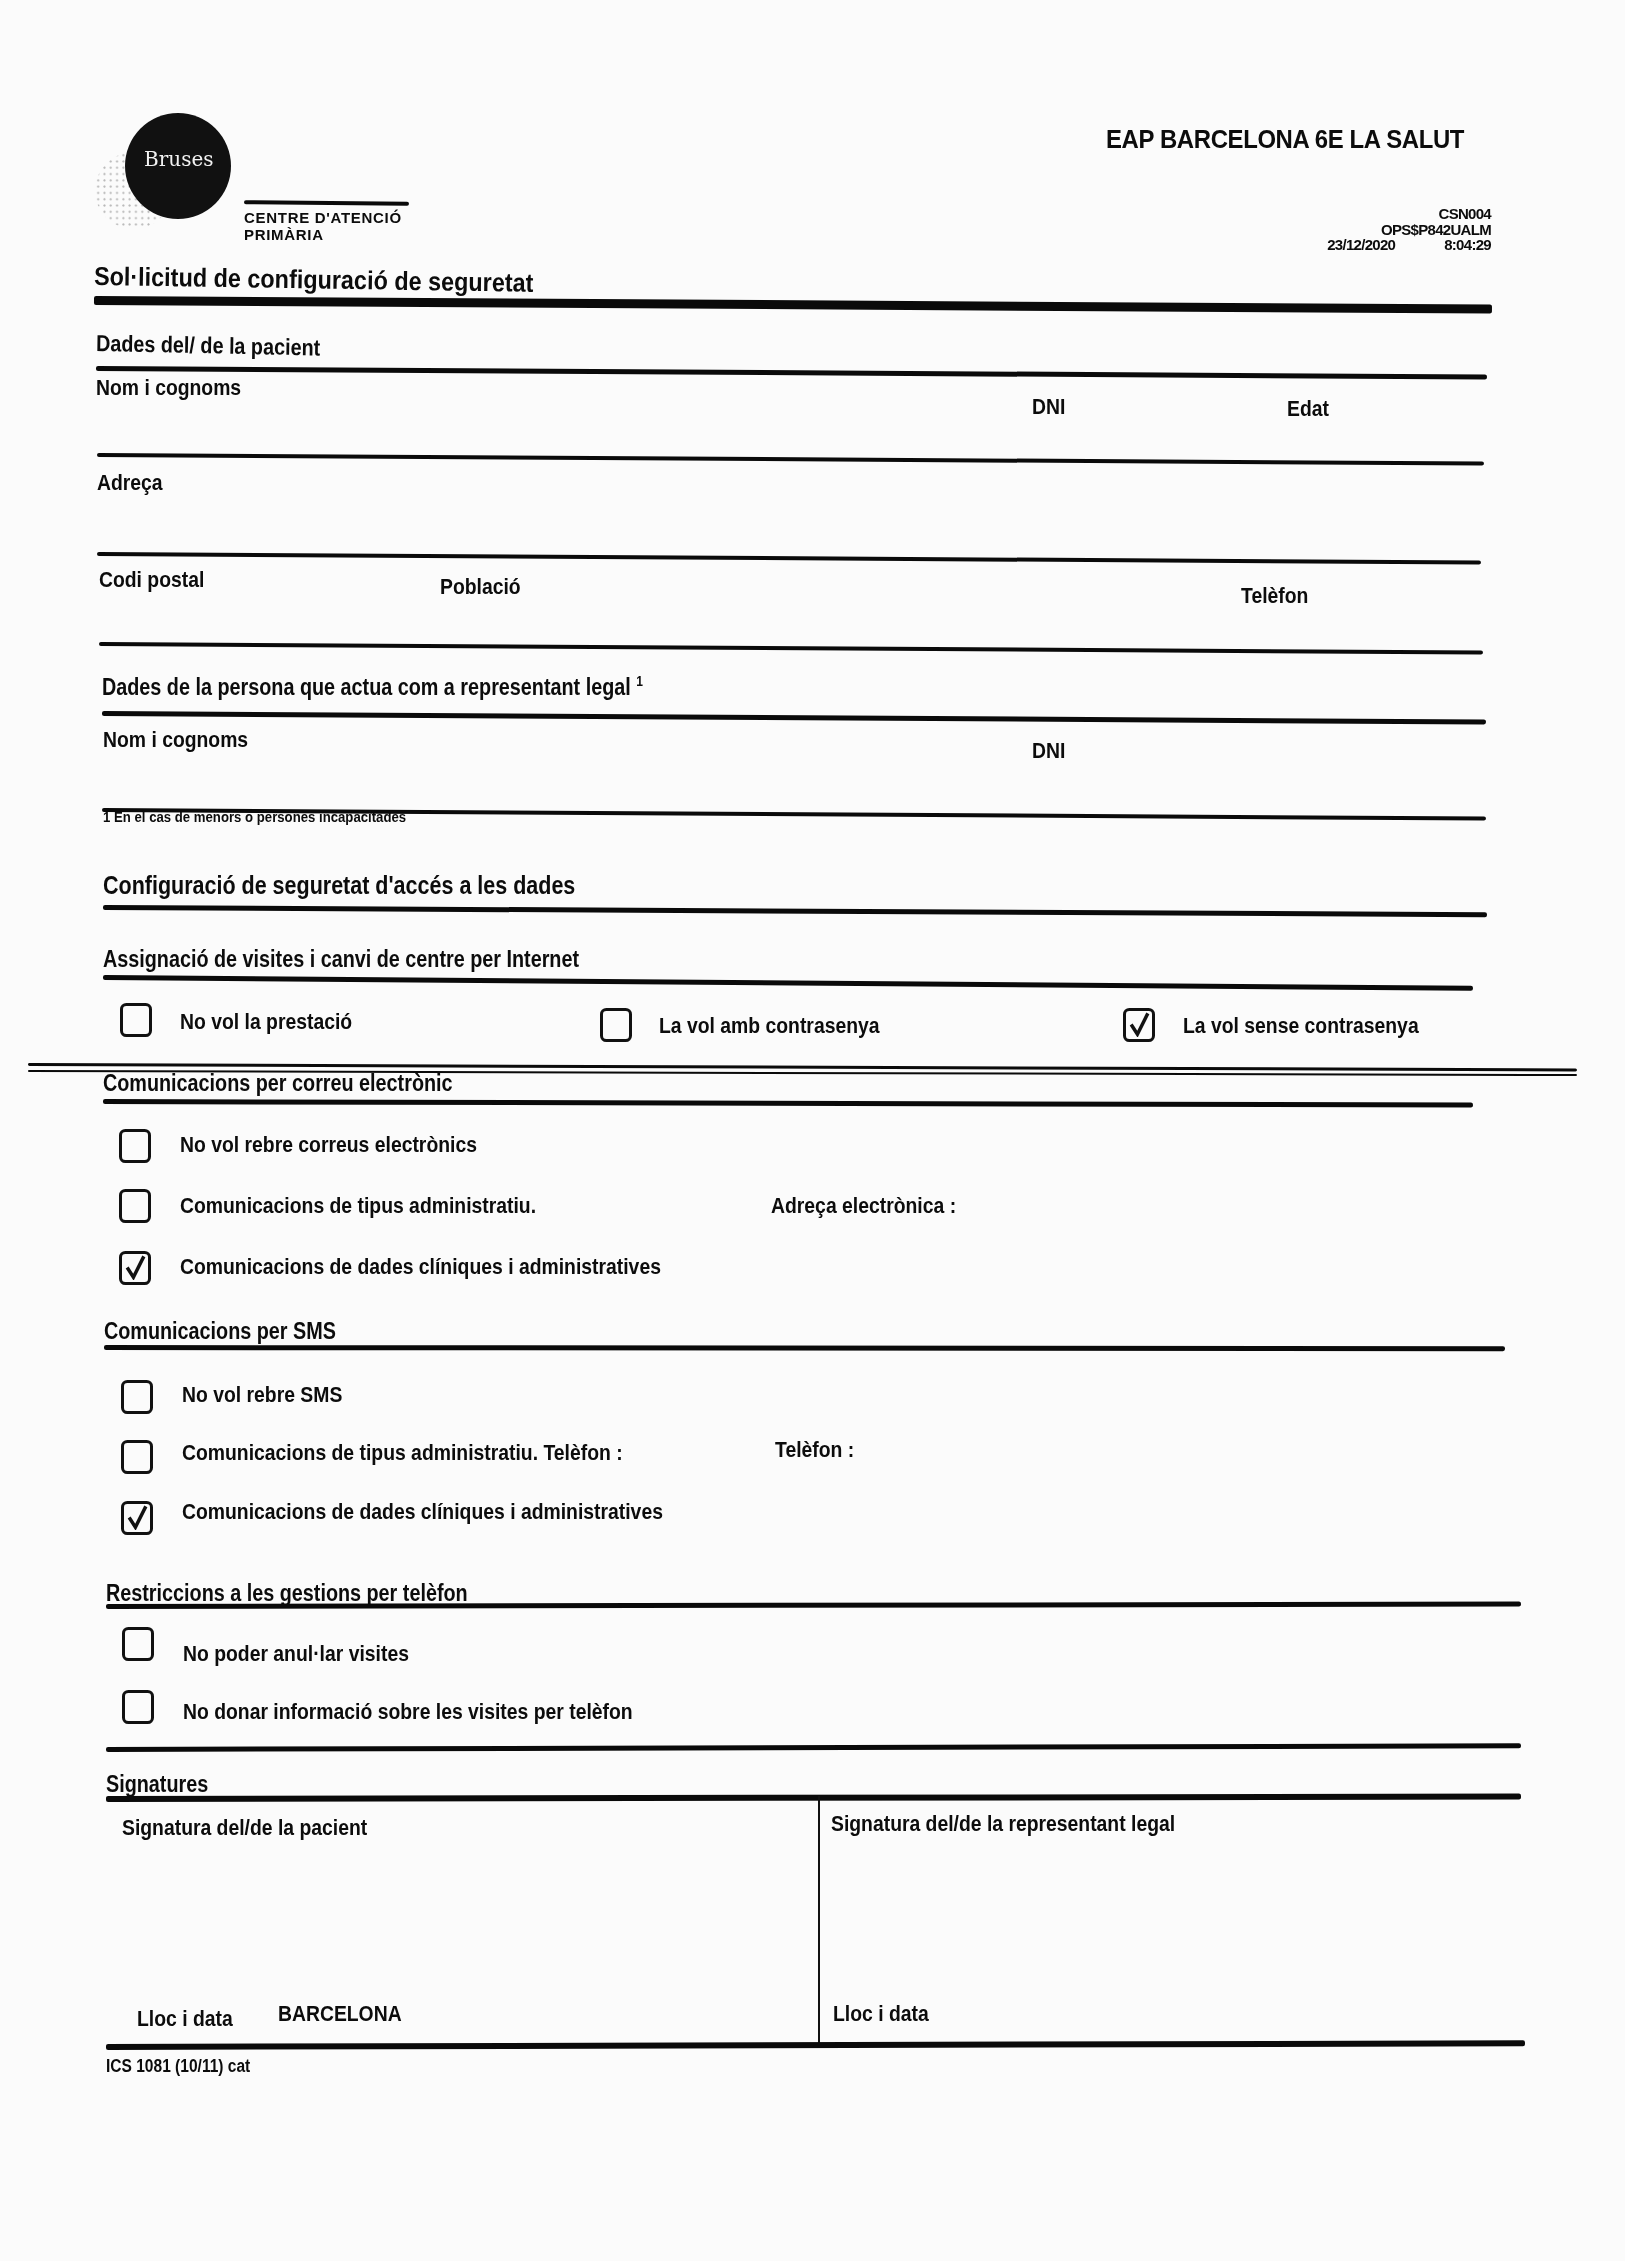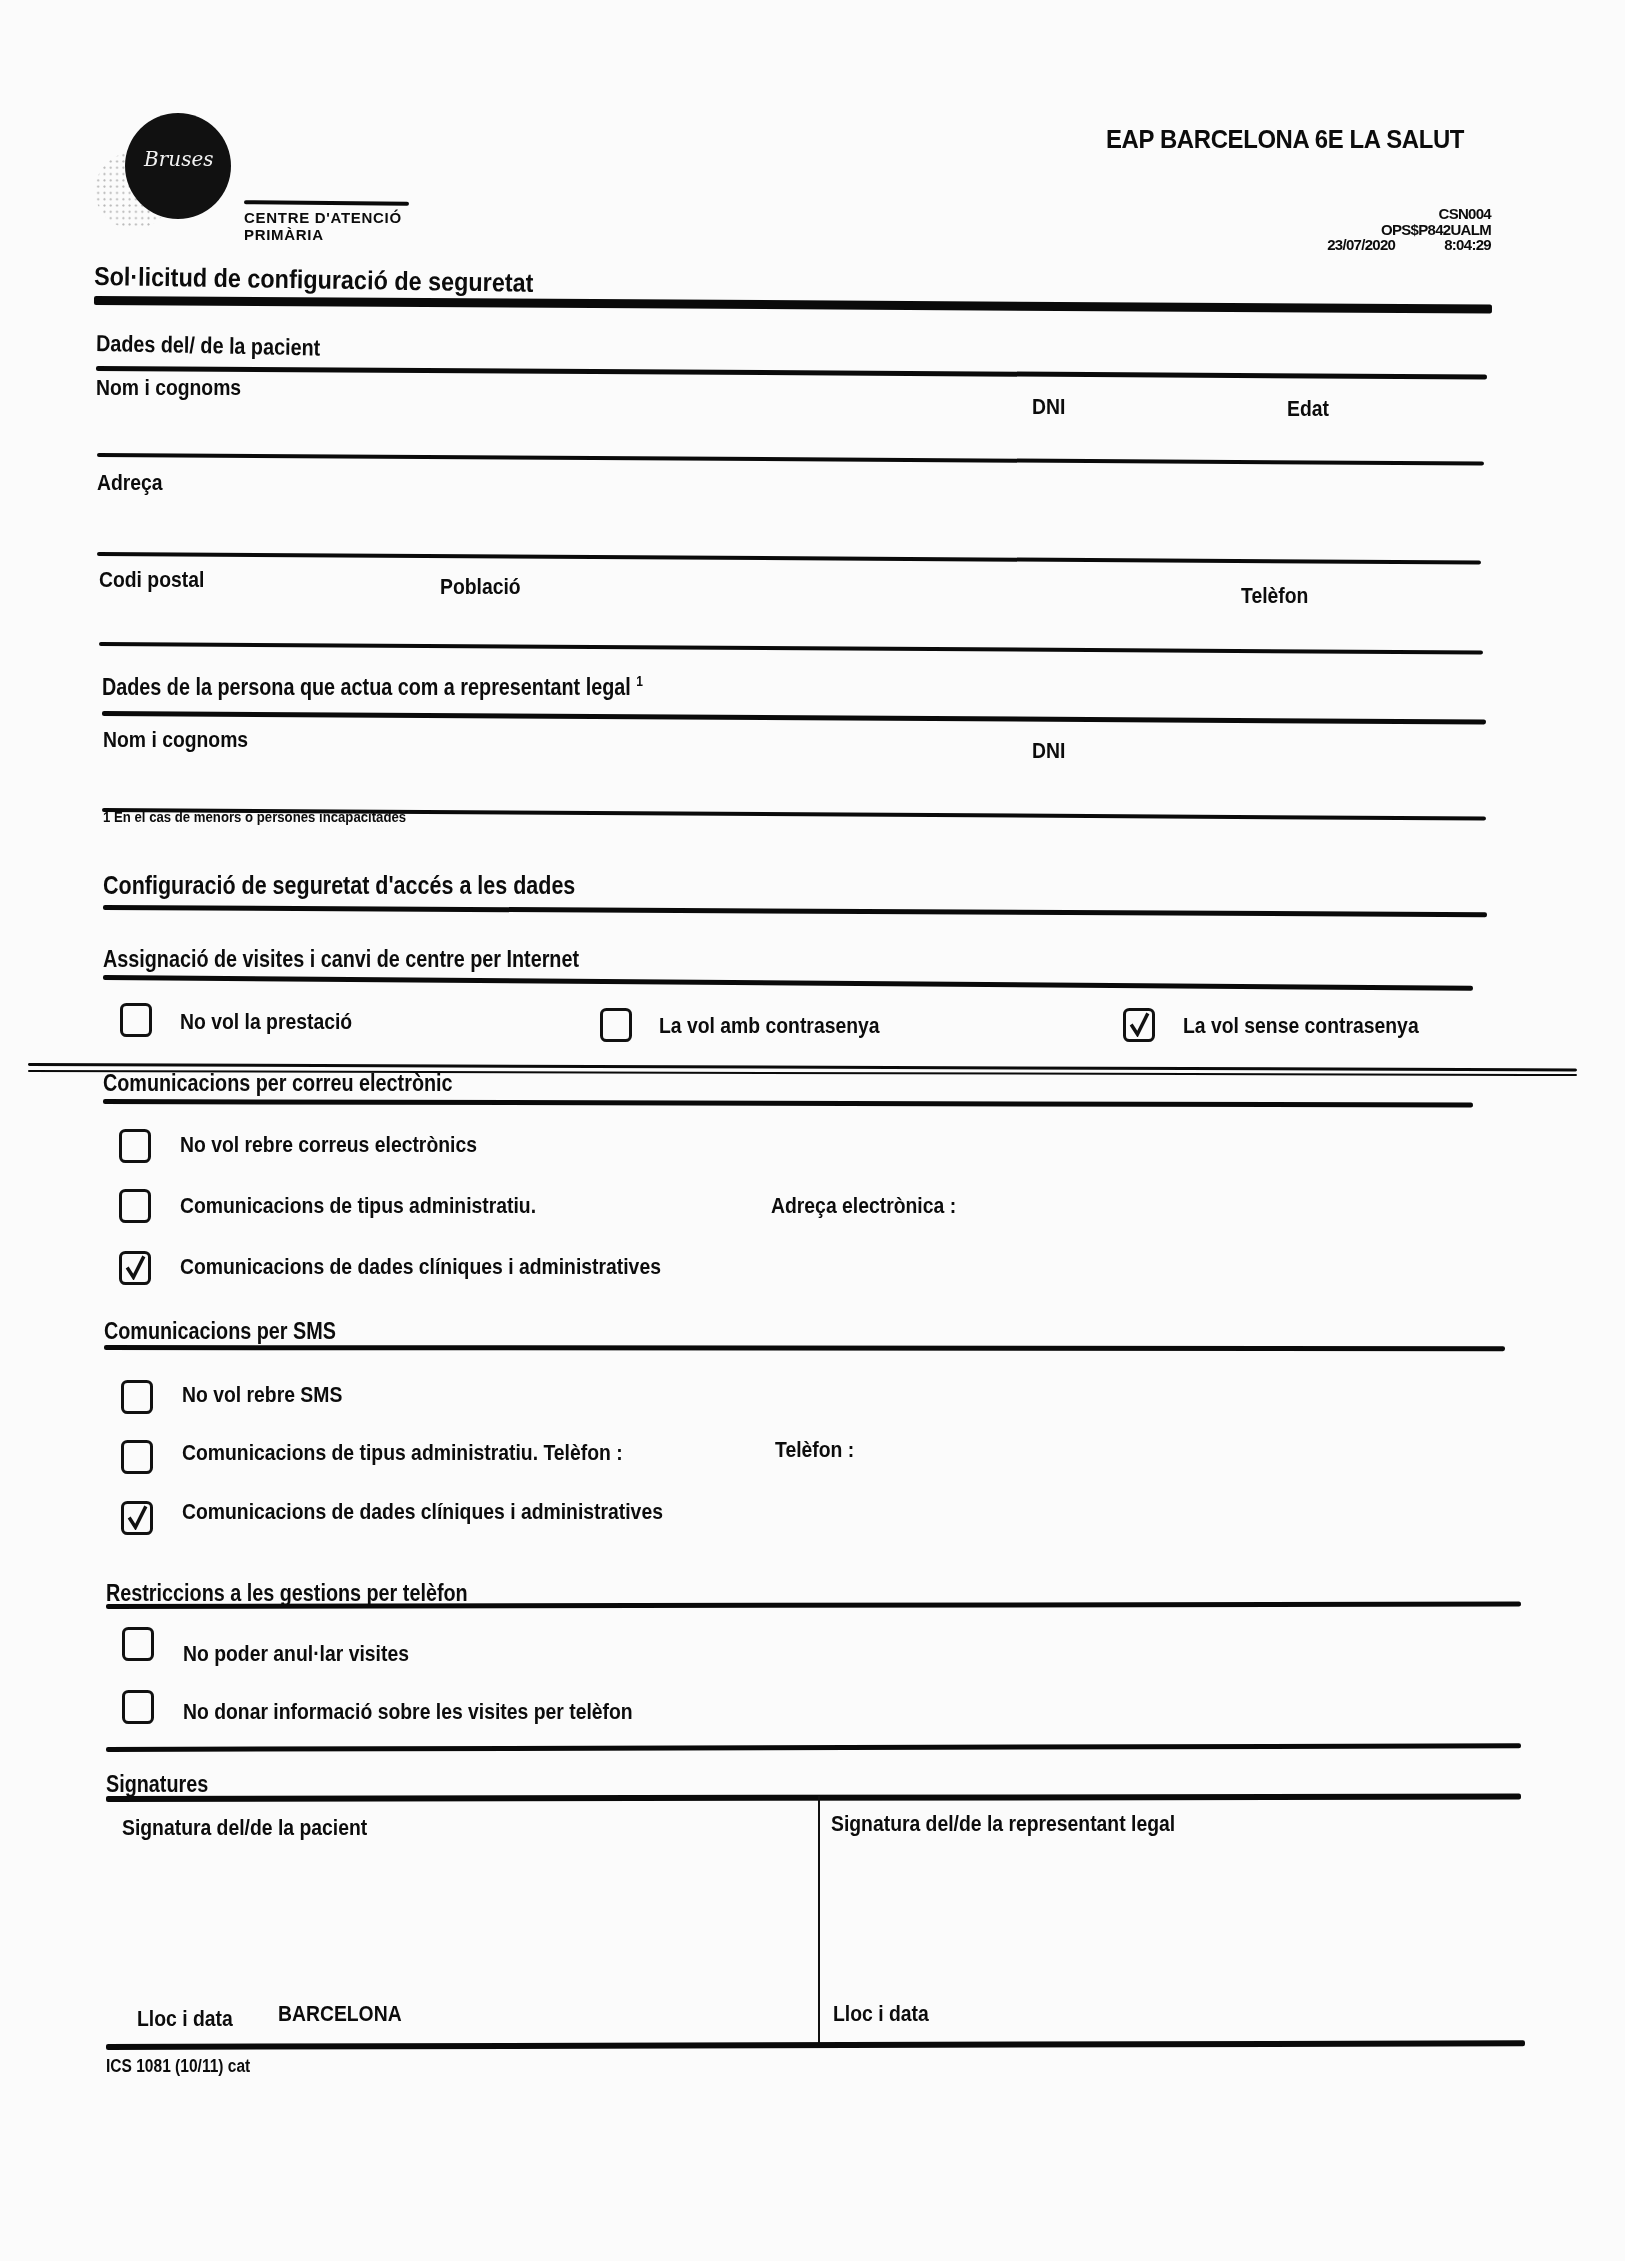--- a/index.html
+++ b/index.html
@@ -19,21 +19,21 @@
     border-radius: 6.3px; box-sizing: border-box; background: transparent;
   }
   .cb svg { position: absolute; left: 2.8px; top: 1.4px; width: 21px; height: 25px; }
   .cb .tick { display: none; }
   .cb.checked .tick { display: block; }
   .cb-label { font-size: 22px; font-weight: bold; transform: scaleX(0.88); transform-origin: left center; white-space: nowrap; }
   
   .logo-circle { width: 106px; height: 106px; border-radius: 50%; background: #111; }
   .logo-speckle { width: 77px; height: 77px; border-radius: 50%;
     background: radial-gradient(circle, #999 0.7px, transparent 1.4px) 0 0/6.3px 6.3px; opacity: 0.7; }
-  .logo-sig { color: #f2f2f2; font-family: "DejaVu Serif", serif; font-style: italic; font-size: 20px; }
+  .logo-sig { color: #f2f2f2; font-family: "DejaVu Serif", serif; font-size: 20px; }
   .script { font-family: "DejaVu Serif", serif; font-style: italic; font-size: 65px; letter-spacing: -1.4px; }
   .logo-sub { font-size: 15px; font-weight: bold; letter-spacing: 0.7px; }
   .meta { font-size: 15px; font-weight: bold; text-align: right; line-height: 15.5px; letter-spacing: -0.7px; }
 </style>
 </head>
 <body>
 
 <div class="abs" style="left:95px; top:113px; width:366px; height:120px;">
   <div class="abs logo-speckle" style="left:0; top:39px;"></div>
   <div class="abs logo-circle" style="left:30px; top:0;"></div>
@@ -41,21 +41,21 @@
   <div class="rule" style="left:149px; top:88px; width:165px; height:3.5px; transform:rotate(0.6deg);"></div>
   <div class="abs logo-sub" style="left:149px; top:96px;">CENTRE D'ATENCIÓ PRIMÀRIA</div>
 </div>
 
 <div class="abs txt" style="left:1106px; top:124px; font-size:26px; transform:scaleX(0.92); transform-origin:left top;">EAP BARCELONA 6E LA SALUT</div>
 
 <div class="abs meta" style="right:134px; top:206px; width:282px;">
   <div>CSN004</div>
   <div>OPS$P842UALM</div>
   <div>
-    <span>23/07/2020</span>
+    <span>23/12/2020</span>
     <span style="display:inline-block; width:42px;"></span>
     <span>8:04:29</span>
   </div>
 </div>
 
 <div class="abs section" style="left:94px; top:261px; font-size:26px; transform:scaleX(0.9) rotate(0.8deg);">Sol·licitud de configuració de seguretat</div>
 <div class="rule" style="left:94px; top:296px; width:1398px; height:8.5px; transform:rotate(0.35deg); transform-origin:left;"></div>
 
 <div class="abs section" style="left:96px; top:330px; transform:scaleX(0.86) rotate(1deg);">Dades del/ de la pacient</div>
 <div class="rule" style="left:96px; top:366px; width:1391px; height:5px; transform:rotate(0.35deg); transform-origin:left;"></div>

